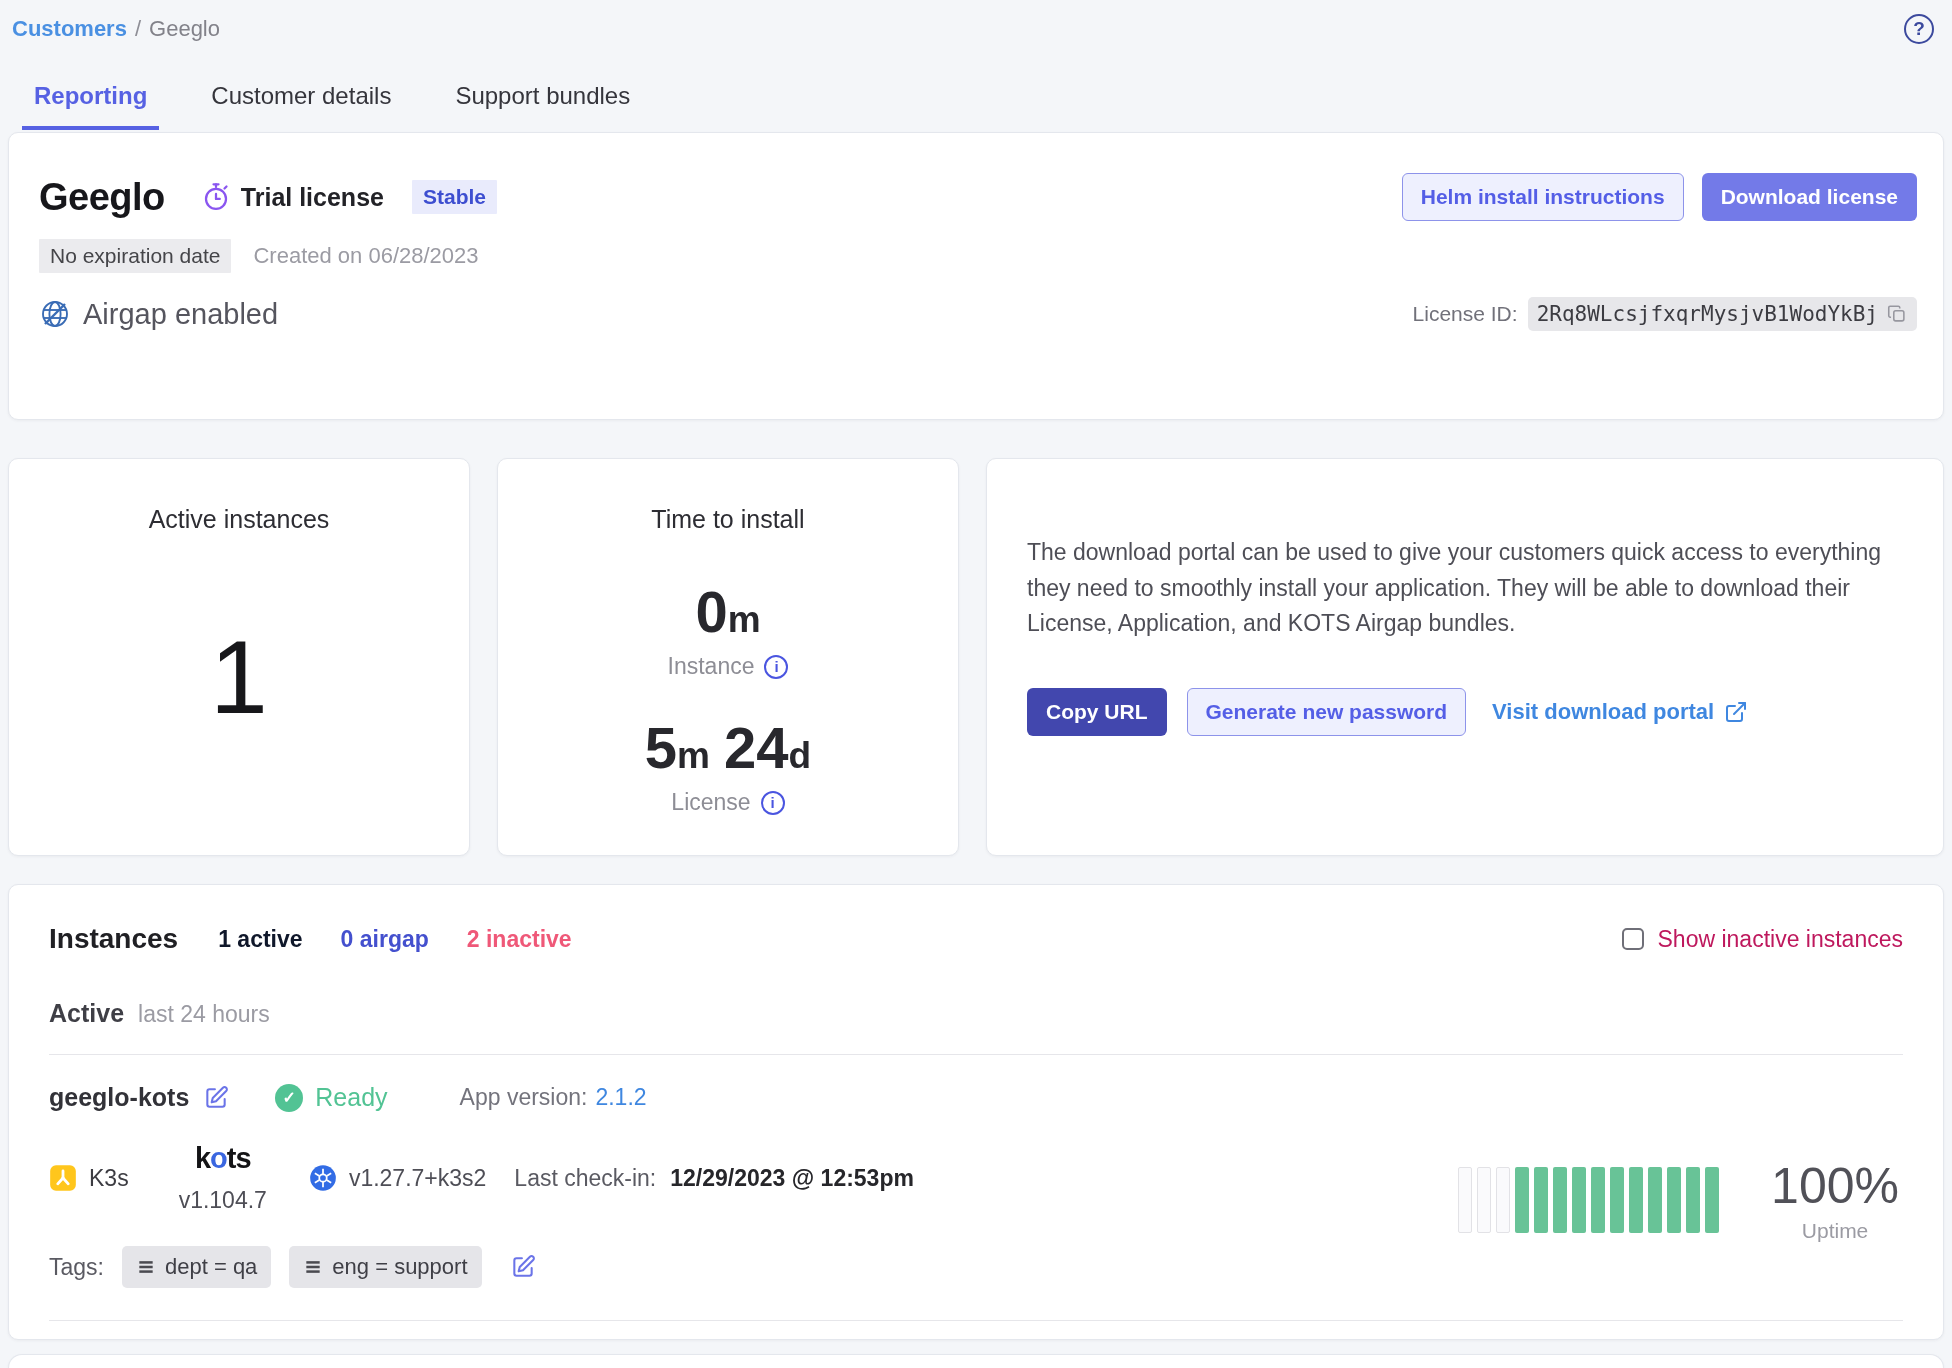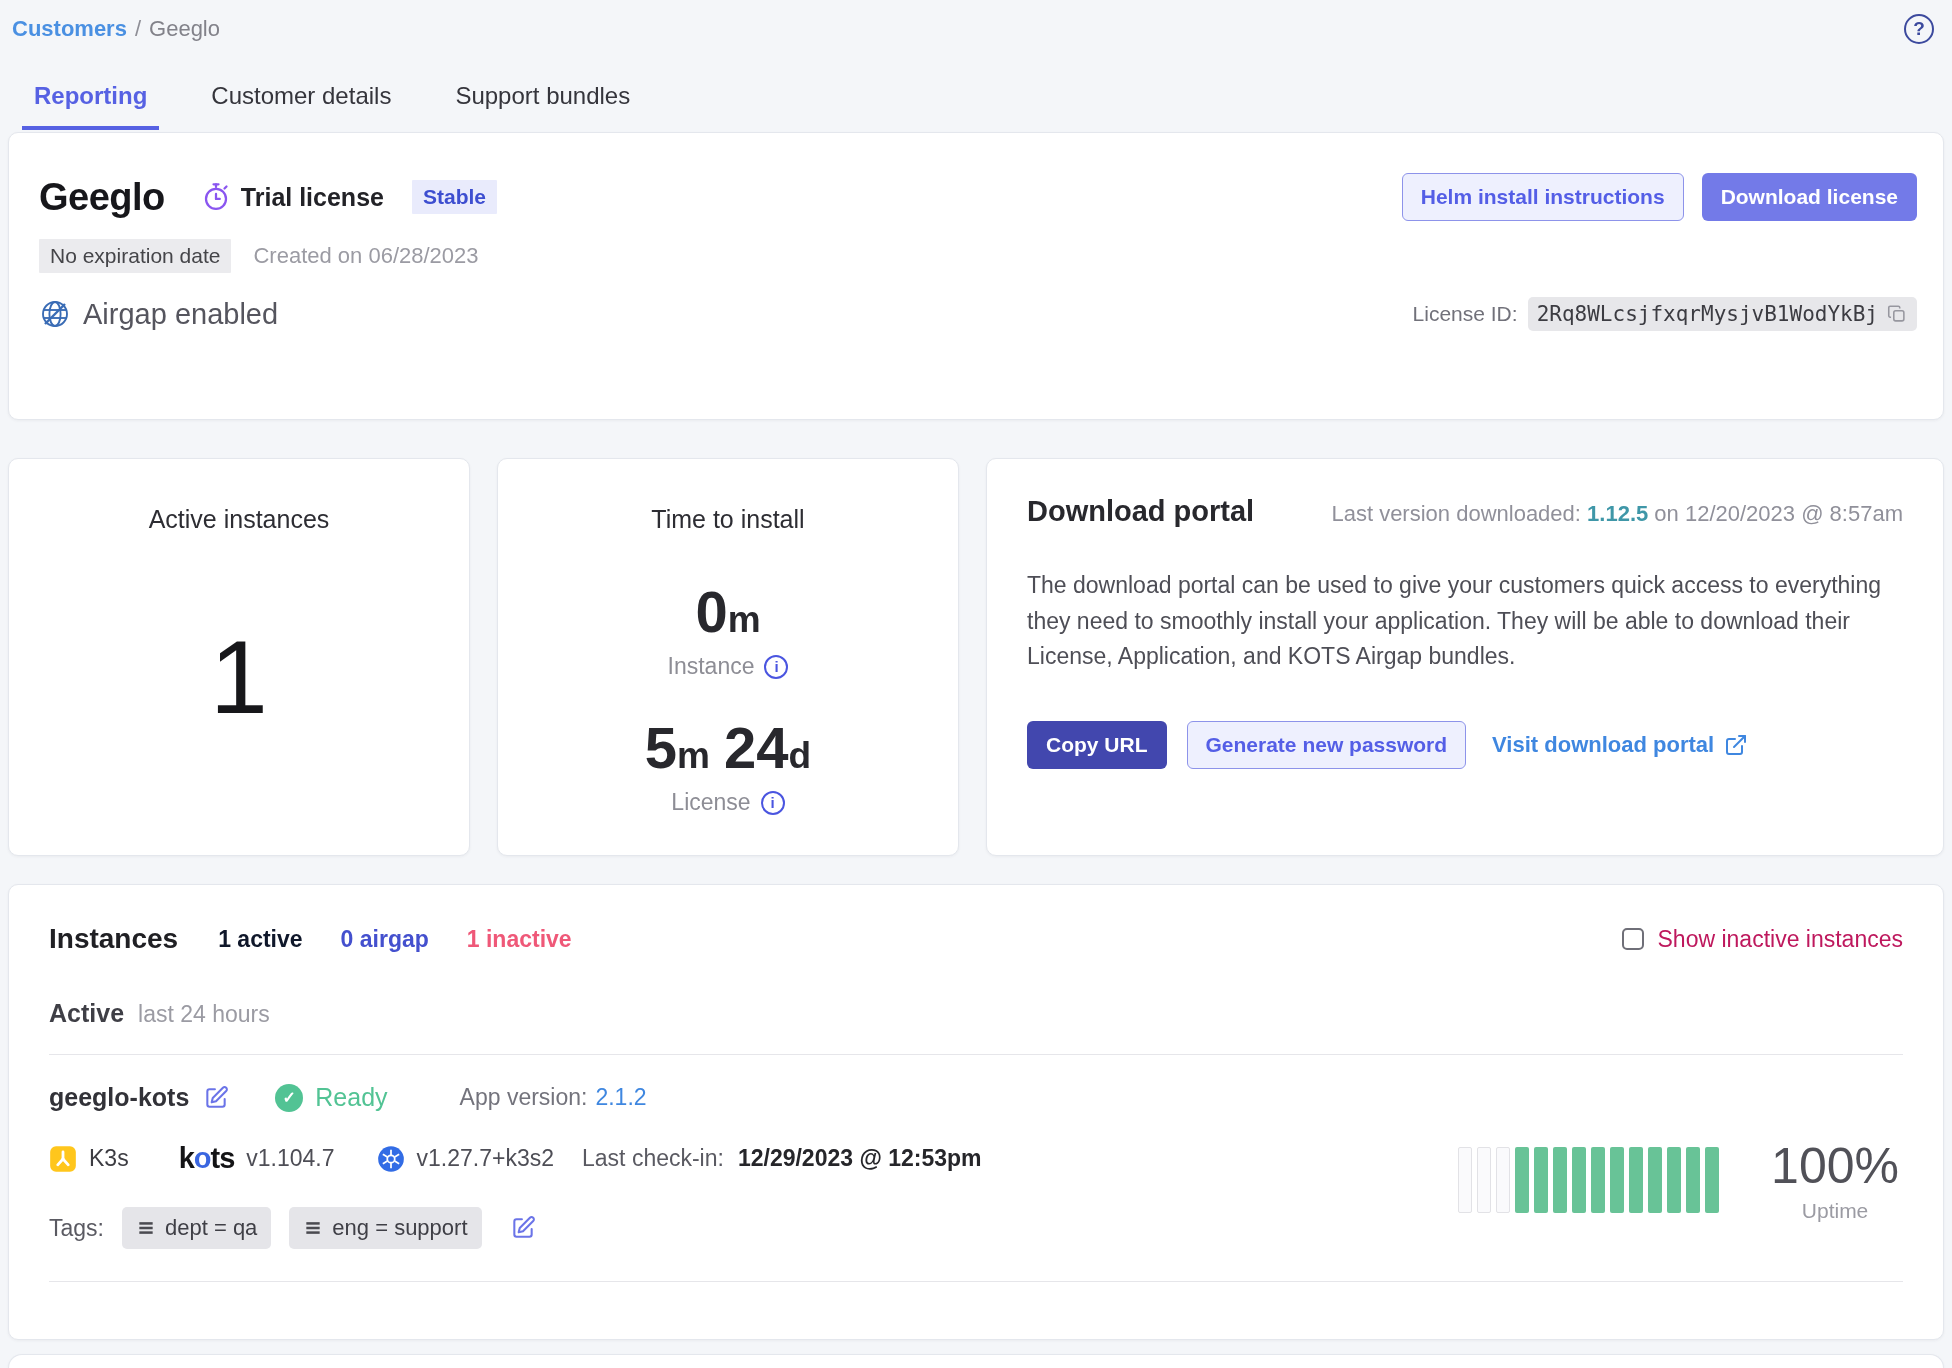--- a/index.html
+++ b/index.html
@@ -101,21 +101,21 @@
   .ready-group { display:flex; align-items:center; gap:12px; margin-left:46px; }
   .check-circle { width:28px; height:28px; background:#52c394; border-radius:50%; color:#fff;
     display:flex; align-items:center; justify-content:center; font-size:16px; font-weight:700; }
   .check-circle::after { content:"\2713"; }
   .ready-label { font-size:25px; color:#52c394; }
   .appver-group { display:flex; align-items:center; gap:8px; margin-left:72px; font-size:23px; }
   .appver-label { color:#73737c; }
   .appver-value { color:#3f87e0; cursor:pointer; }
   .ir2 { display:flex; align-items:center; margin-top:30px; }
   .k3s-group { display:flex; align-items:center; gap:12px; font-size:23px; color:#3c3c42; }
-  .kots-group { display:flex; align-items:center; gap:12px; margin-left:50px; }
+  .kots-group { display:flex; align-items:center; gap:12px; margin-left:50px;flex-direction:column; }
   .kots-logo { font-size:29px; font-weight:800; letter-spacing:-1px; color:#141416; }
   .kots-logo .o { color:#3a66e0; }
   .ver-text { font-size:23px; color:#4e4e56; }
   .k8s-group { display:flex; align-items:center; gap:12px; margin-left:42px; }
   .checkin-group { display:flex; align-items:baseline; gap:14px; margin-left:28px; font-size:23px; }
   .checkin-label { color:#5a5a62; }
   .checkin-value { color:#26262a; font-weight:700; }
   .ir3 { display:flex; align-items:center; margin-top:32px; }
   .tags-label { font-size:23px; color:#5a5a62; }
   .tag-pill { display:flex; align-items:center; gap:9px; background:#e5e5e9; border-radius:5px; padding:8px 14px; margin-left:18px; }
@@ -236,28 +236,20 @@
             <span class="tti-unit">d</span>
           </span>
         </div>
         <div class="tti-label">
           <span>License</span>
           <span class="info-icon"></span>
         </div>
       </div>
 
       <div class="card portal-card">
-        <div class="portal-head">
-          <span class="portal-title">Download portal</span>
-          <span class="last-version">
-            <span>Last version downloaded:</span>
-            <span class="ver">1.12.5</span>
-            <span>on 12/20/2023 @ 8:57am</span>
-          </span>
-        </div>
         <p class="portal-desc">The download portal can be used to give your customers quick access to everything they need to smoothly install your application. They will be able to download their License, Application, and KOTS Airgap bundles.</p>
         <div class="portal-actions">
           <button class="btn btn-dark">Copy URL</button>
           <button class="btn btn-outline">Generate new password</button>
           <span class="portal-link">
             <span>Visit download portal</span>
             <span>
               <svg width="24" height="24" viewBox="0 0 24 24" fill="none" stroke="#3f87e0" stroke-width="2" stroke-linecap="round" stroke-linejoin="round">
                 <path d="M18 13v6a2 2 0 0 1-2 2H5a2 2 0 0 1-2-2V8a2 2 0 0 1 2-2h6"></path>
                 <polyline points="15 3 21 3 21 9"></polyline>
@@ -268,21 +260,21 @@
         </div>
       </div>
     </div>
 
     <div class="card instances-card">
       <div class="inst-head">
         <span class="inst-title">Instances</span>
         <span class="inst-counts">
           <span class="count-active">1 active</span>
           <span class="count-airgap">0 airgap</span>
-          <span class="count-inactive">1 inactive</span>
+          <span class="count-inactive">2 inactive</span>
         </span>
         <span class="show-inactive">
           <span class="checkbox"></span>
           <span>Show inactive instances</span>
         </span>
       </div>
 
       <div class="active-row">
         <span class="active-title">Active</span>
         <span class="active-sub">last 24 hours</span>

